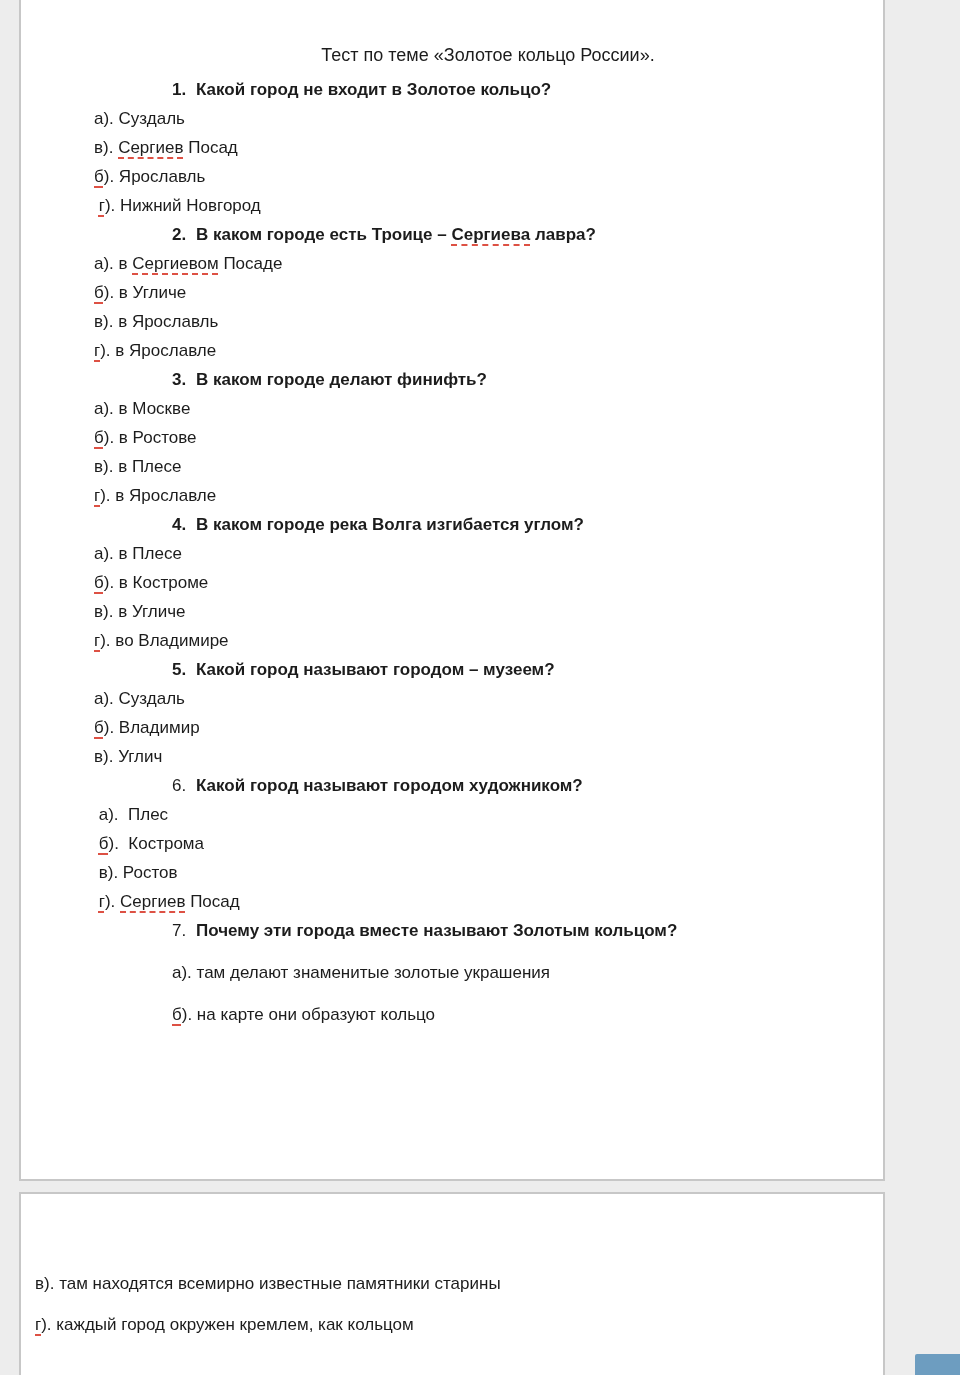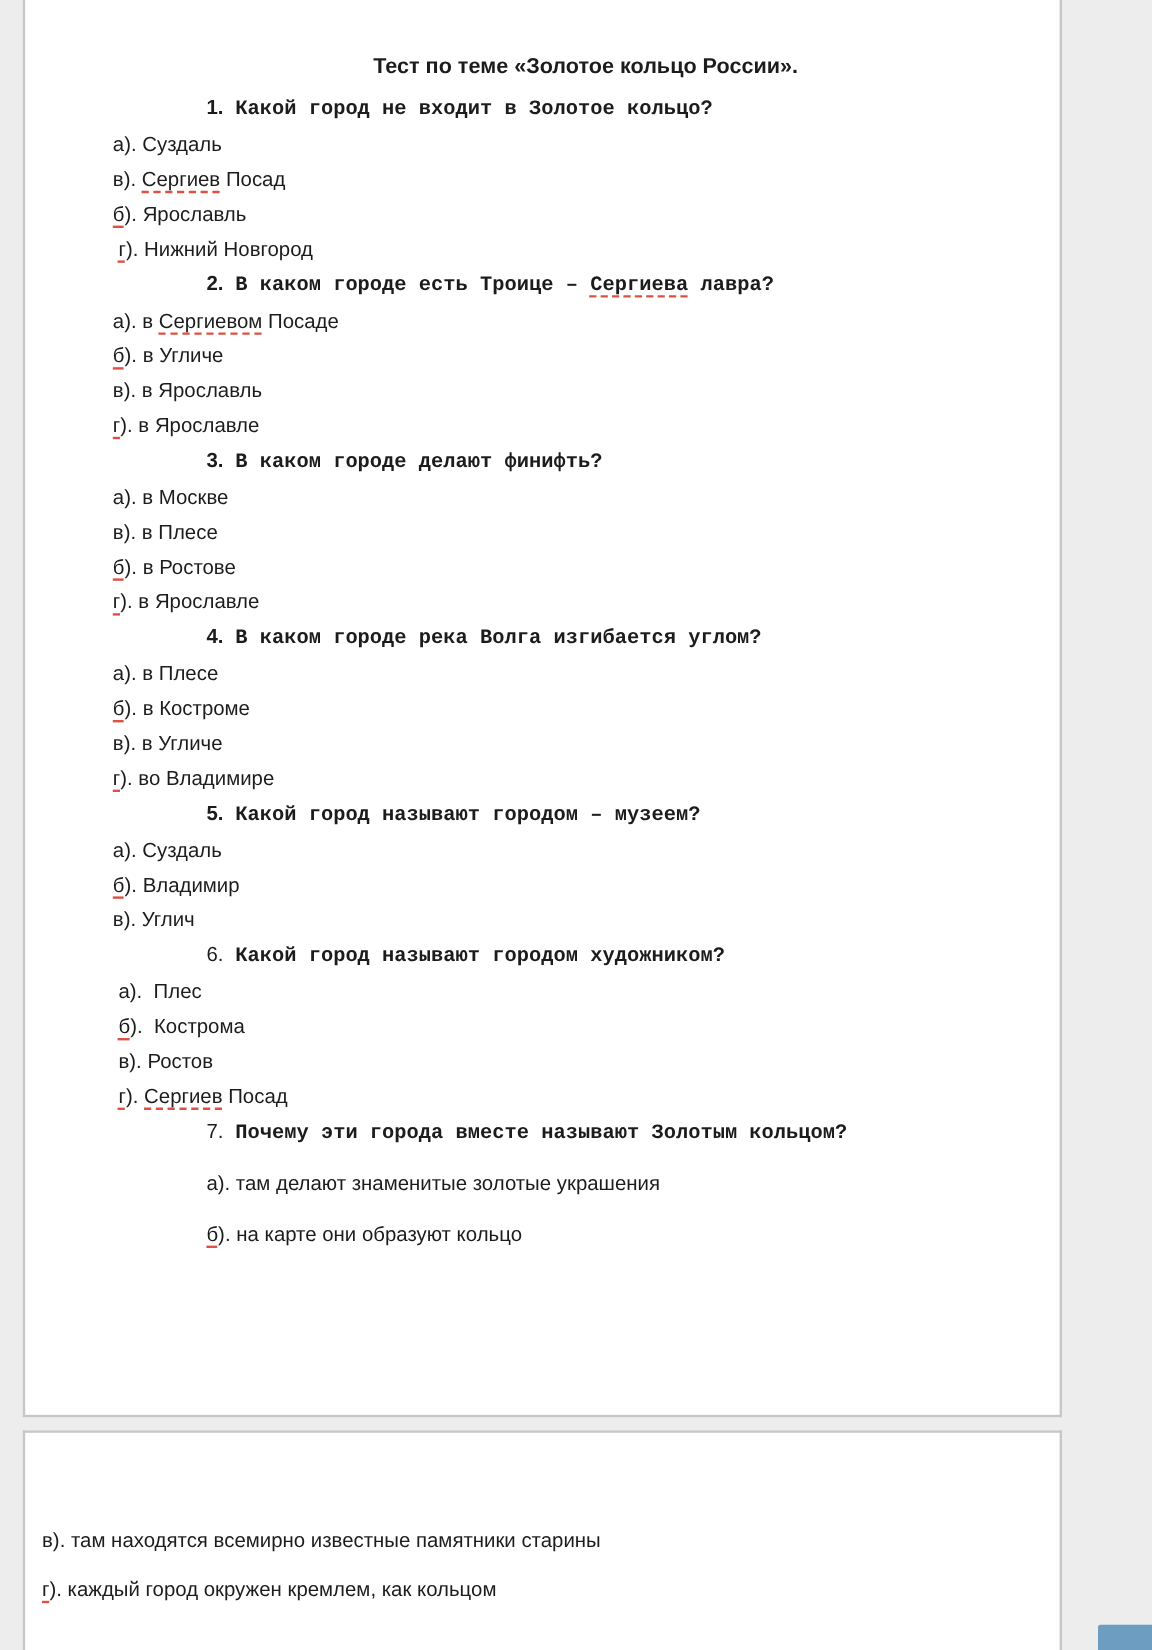--- a/index.html
+++ b/index.html
@@ -10,25 +10,25 @@
     color:#1c1c1c;
   }
   .page{
     position:absolute;left:19px;width:866px;box-sizing:border-box;
     background:#ffffff;border:2px solid #c7c7c7;
   }
   #page1{top:0;height:1181px;border-top:none;}
   #page2{top:1192px;height:200px;border-bottom:none;padding-top:63px;}
   .title{
     margin:41px 79px 5px 151px;text-align:center;
-    font-weight:700;font-size:18px;line-height:29px;
+    font-weight:400;font-size:18px;line-height:29px;
   }
   .qline{padding-left:151px;font-size:17px;line-height:29px;white-space:pre-wrap;}
   .qnum{display:inline-block;min-width:24px;}
-  .qtext{font-weight:700;font-family:Liberation Mono, monospace;}
+  .qtext{font-weight:700;}
   .b{font-weight:700;}
   .oline{padding-left:73px;font-size:17px;line-height:29px;white-space:pre-wrap;}
   .q7{margin-top:0;}
   .para{padding-left:151px;font-size:17px;line-height:29px;margin-top:13px;white-space:pre-wrap;}
   #page2 .para{margin-top:12px;padding-left:14px;}
   .sp{
     text-decoration:underline;
     text-decoration-style:dashed;
     text-decoration-color:#dd5144;
     text-decoration-thickness:2px;
@@ -50,22 +50,22 @@
       <div class="oline"><span>в). </span><span class="sp">Сергиев</span><span> Посад</span></div>
       <div class="oline"><span class="sp">б</span><span>). Ярославль</span></div>
       <div class="oline"><span> </span><span class="sp">г</span><span>). Нижний Новгород</span></div>
       <div class="qline"><span class="qnum b">2.</span><span class="qtext"><span>В каком городе есть Троице – </span><span class="sp">Сергиева</span><span> лавра?</span></span></div>
       <div class="oline"><span>а). в </span><span class="sp">Сергиевом</span><span> Посаде</span></div>
       <div class="oline"><span class="sp">б</span><span>). в Угличе</span></div>
       <div class="oline"><span>в). в Ярославль</span></div>
       <div class="oline"><span class="sp">г</span><span>). в Ярославле</span></div>
       <div class="qline"><span class="qnum b">3.</span><span class="qtext"><span>В каком городе делают финифть?</span></span></div>
       <div class="oline"><span>а). в Москве</span></div>
+      <div class="oline"><span class="sp">б</span><span>). в Ростове</span></div>
       <div class="oline"><span>в). в Плесе</span></div>
-      <div class="oline"><span class="sp">б</span><span>). в Ростове</span></div>
       <div class="oline"><span class="sp">г</span><span>). в Ярославле</span></div>
       <div class="qline"><span class="qnum b">4.</span><span class="qtext"><span>В каком городе река Волга изгибается углом?</span></span></div>
       <div class="oline"><span>а). в Плесе</span></div>
       <div class="oline"><span class="sp">б</span><span>). в Костроме</span></div>
       <div class="oline"><span>в). в Угличе</span></div>
       <div class="oline"><span class="sp">г</span><span>). во Владимире</span></div>
       <div class="qline"><span class="qnum b">5.</span><span class="qtext"><span>Какой город называют городом – музеем?</span></span></div>
       <div class="oline"><span>а). Суздаль</span></div>
       <div class="oline"><span class="sp">б</span><span>). Владимир</span></div>
       <div class="oline"><span>в). Углич</span></div>

